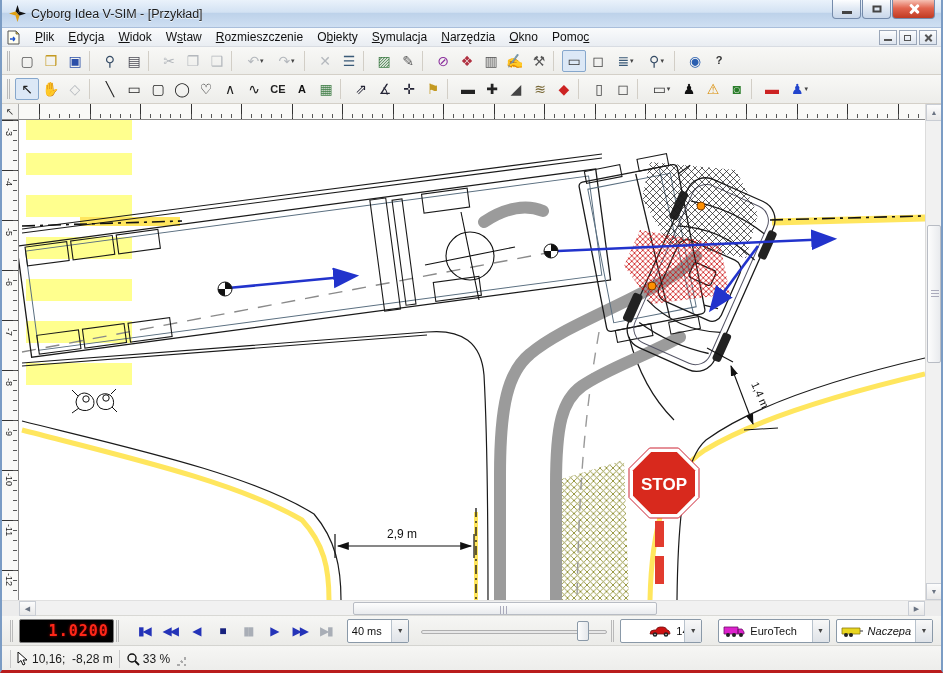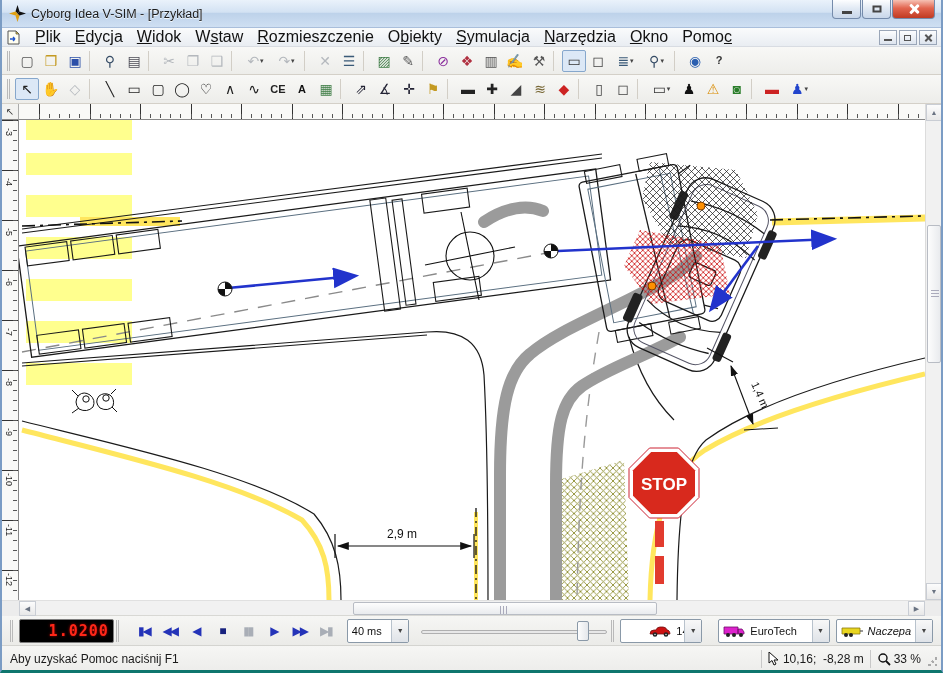--- a/index.html
+++ b/index.html
@@ -1,35 +1,35 @@
 <!DOCTYPE html>
 <html><head>
 <meta charset="utf-8">
 <style>
   html,body{margin:0;padding:0;background:#ffffff;font-family:"Liberation Sans",sans-serif;}
   *{box-sizing:border-box;}
   .window{width:943px;height:673px;position:relative;background:#15803d;
-    border-left:2px solid #7b9cc4;border-right:2px solid #7b9cc4;border-bottom:3px solid #0f766e;overflow:hidden;}
+    border-left:2px solid #7b9cc4;border-right:2px solid #7b9cc4;border-bottom:3px solid #b91c1c;overflow:hidden;}
   
   .titlebar{height:28px;background:linear-gradient(#eaf2fb,#d3e2f3 45%,#bdd2ea 50%,#cfdff2);
     display:flex;align-items:center;padding:0 4px;position:relative;border-bottom:1px solid #a9bedb;}
   .appicon{width:17px;height:17px;margin:0 5px 0 3px;flex:none;}
   .title{font-size:12.5px;color:#1c1c1c;text-shadow:0 1px 0 rgba(255,255,255,.8);}
   .winbtns{position:absolute;right:6px;top:0;display:flex;}
   .wbtn{width:29px;height:19px;border:1px solid #758bab;border-top:none;border-radius:0 0 4px 4px;
     background:linear-gradient(#fdfeff,#e2eaf4 45%,#c9d7ea);margin-left:1px;position:relative;}
   .wbtn.close{width:43px;background:linear-gradient(#f6c1b4,#e2654f 45%,#c03a22);}
   .glyph-min{position:absolute;left:50%;bottom:4px;width:10px;height:3px;background:#444;transform:translateX(-50%);}
   .glyph-max{position:absolute;left:50%;top:50%;width:9px;height:7px;border:2px solid #444;transform:translate(-50%,-50%);}
   .glyph-x{position:absolute;left:50%;top:50%;width:12px;height:12px;transform:translate(-50%,-50%);}
   .glyph-x::before,.glyph-x::after{content:"";position:absolute;left:5px;top:0;width:2.5px;height:12px;background:#fff;border-radius:1px;}
   .glyph-x::before{transform:rotate(45deg);} .glyph-x::after{transform:rotate(-45deg);}
   
   .menubar{height:19px;background:linear-gradient(#fafbfc,#e9edf2);display:flex;align-items:center;
-    padding-left:4px;border-bottom:1px solid #d8dce2;position:relative;font-size:16px;}
+    padding-left:4px;border-bottom:1px solid #d8dce2;position:relative;font-size:12px;}
   .docicon{width:15px;height:15px;margin-right:7px;flex:none;}
   .mitem{padding:1px 7px;color:#111;}
   .mitem u{text-decoration:underline;}
   .mdibtns{position:absolute;right:4px;top:2px;display:flex;}
   .mdib{width:18px;height:15px;border:1px solid #9aa6b8;background:linear-gradient(#fcfdfe,#dde4ee);margin-left:2px;position:relative;}
   .g-min2{position:absolute;left:4px;bottom:3px;width:8px;height:2px;background:#555;}
   .g-rest{position:absolute;left:4px;top:4px;width:7px;height:6px;border:1.5px solid #555;}
   .g-x2{position:absolute;left:50%;top:50%;width:9px;height:9px;transform:translate(-50%,-50%);}
   .g-x2::before,.g-x2::after{content:"";position:absolute;left:3.5px;top:0;width:2px;height:9px;background:#555;}
   .g-x2::before{transform:rotate(45deg);} .g-x2::after{transform:rotate(-45deg);}
@@ -675,21 +675,20 @@
         <path d="M20,7 H23" stroke="#555" stroke-width="1.2"></path>
         <circle cx="6" cy="11" r="2" fill="#222"></circle>
           <circle cx="11" cy="11" r="2" fill="#222"></circle>
       </svg>
       <span class="clabel">Naczepa</span>
       <span class="carrow">▼</span>
     </div>
   </div>
 
   <div class="statusbar">
-    <span class="sb-help">Aby uzyskać Pomoc naciśnij F1</span>
     <span class="sb-sep"></span>
     <span class="sb-cell">
       <svg width="11" height="14" viewBox="0 0 11 14" style="margin-right:4px">
         <path d="M1,0 L1,11 L4,8.5 L6,13 L8,12 L6,8 L10,8 Z" fill="#fff" stroke="#111" stroke-width="1"></path>
       </svg>
       <span>10,16;  -8,28 m</span>
     </span>
     <span class="sb-sep"></span>
     <span class="sb-cell">
       <svg width="14" height="14" viewBox="0 0 14 14" style="margin-right:3px">

